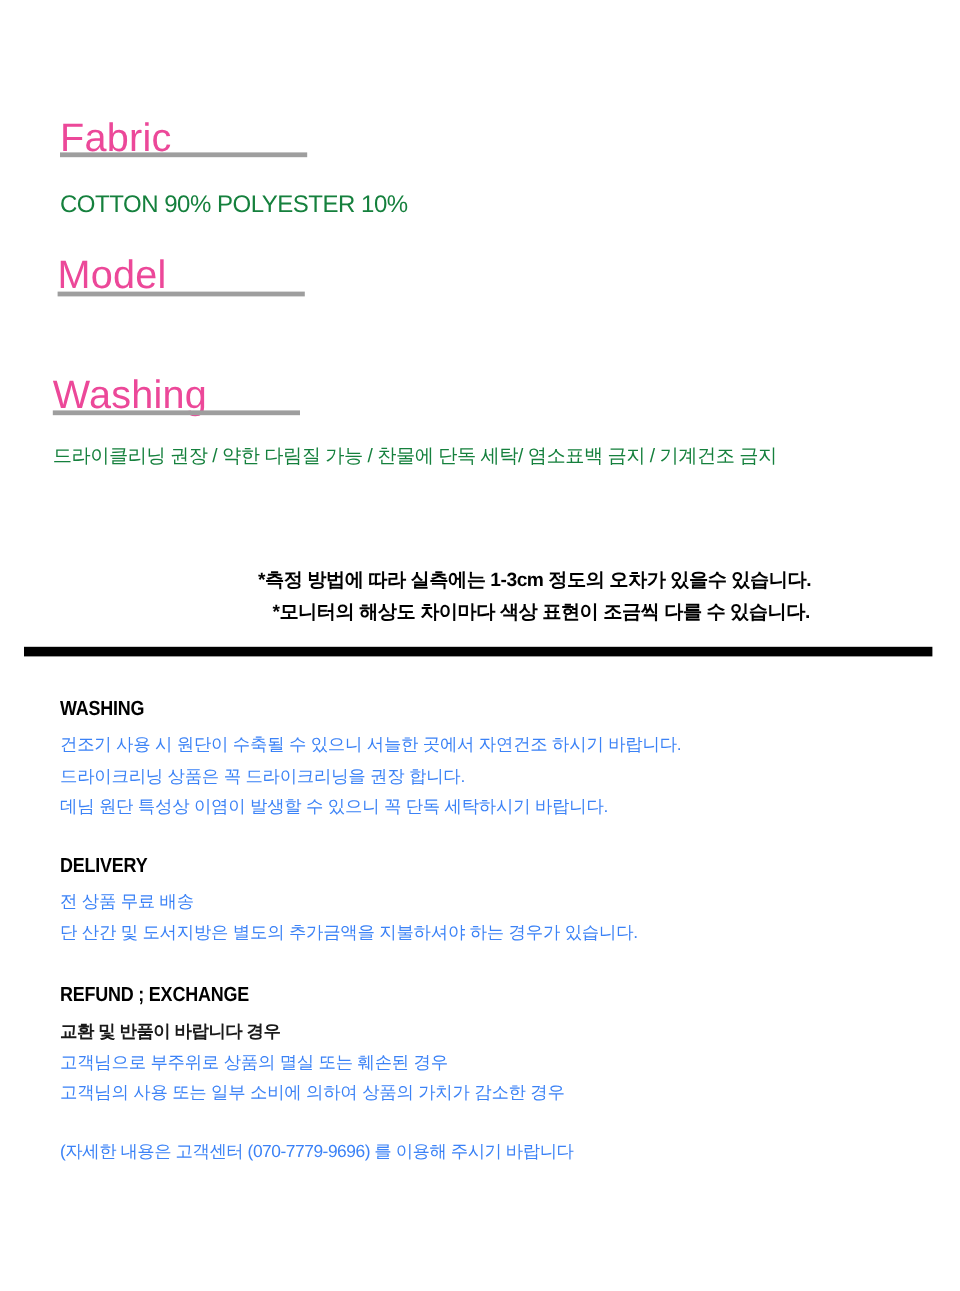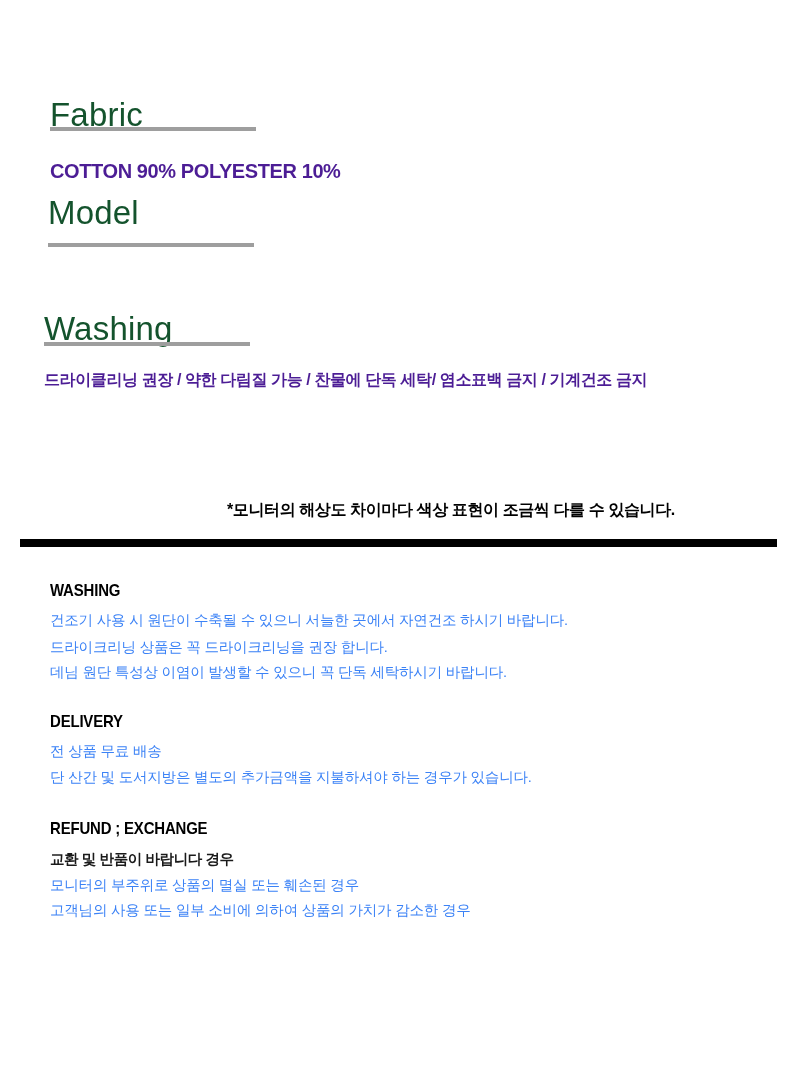--- a/index.html
+++ b/index.html
@@ -13,33 +13,33 @@
     position: relative;
     width: 800px;
     height: 1076px;
     background: #ffffff;
     overflow: hidden;
   }
   .abs { position: absolute; white-space: nowrap; }
   .h1 {
     font-size: 33px;
     line-height: 1;
-    color: #14532d;
+    color: #ec4899;
     letter-spacing: 0.2px;
   }
   .rule {
     position: absolute;
     width: 206px;
     height: 4px;
     background: #9e9e9e;
   }
   .spec-val {
-    font-weight: bold;
+    font-weight: normal;
     font-size: 20px;
-    color: #4c1d95;
+    color: #15803d;
     letter-spacing: -0.4px;
   }
   .note {
     font-weight: bold;
     font-size: 16px;
     color: #000000;
     letter-spacing: -0.4px;
   }
   .divider {
     position: absolute;
@@ -71,38 +71,40 @@
 </style>
 </head>
 <body>
 
 <div class="page">
 
   <div class="abs h1" style="left:50px; top:98px;">Fabric</div>
   <div class="rule" style="left:50px; top:127px;"></div>
   <div class="abs spec-val" style="left:50px; top:160px;">COTTON 90% POLYESTER 10%</div>
 
-  <div class="abs h1" style="left:48px; top:196px;">Model</div>
+  <div class="abs h1" style="left:48px; top:212px;">Model</div>
   <div class="rule" style="left:48px; top:243px;"></div>
 
   <div class="abs h1" style="left:44px; top:312px;">Washing</div>
   <div class="rule" style="left:44px; top:342px;"></div>
   <div class="abs spec-val" style="left:44px; top:370px; font-size:16px;">드라이클리닝 권장 / 약한 다림질 가능 / 찬물에 단독 세탁/ 염소표백 금지 / 기계건조 금지</div>
 
+  <div class="abs note" style="left:215px; top:473px;">*측정 방법에 따라 실측에는 1-3cm 정도의 오차가 있을수 있습니다.</div>
   <div class="abs note" style="left:227px; top:500px;">*모니터의 해상도 차이마다 색상 표현이 조금씩 다를 수 있습니다.</div>
 
   <div class="divider"></div>
 
   <div class="abs ptitle" style="left:50px; top:581px;">WASHING</div>
   <div class="abs pline" style="left:50px; top:611px;">건조기  사용 시 원단이 수축될 수 있으니 서늘한 곳에서 자연건조 하시기 바랍니다.</div>
   <div class="abs pline" style="left:50px; top:638px;">드라이크리닝 상품은 꼭 드라이크리닝을 권장 합니다.</div>
   <div class="abs pline" style="left:50px; top:663px;">데님 원단 특성상 이염이 발생할 수 있으니 꼭 단독 세탁하시기 바랍니다.</div>
 
   <div class="abs ptitle" style="left:50px; top:712px;">DELIVERY</div>
   <div class="abs pline" style="left:50px; top:742px;">전 상품 무료 배송</div>
   <div class="abs pline" style="left:50px; top:768px;">단 산간 및 도서지방은 별도의 추가금액을 지불하셔야 하는 경우가 있습니다.</div>
 
   <div class="abs ptitle" style="left:50px; top:819px;">REFUND ; EXCHANGE</div>
   <div class="abs psub" style="left:50px; top:850px;">교환 및 반품이 바랍니다 경우</div>
-  <div class="abs pline" style="left:50px; top:876px;">모니터의 부주위로 상품의 멸실 또는 훼손된 경우</div>
+  <div class="abs pline" style="left:50px; top:876px;">고객님으로 부주위로 상품의 멸실 또는 훼손된 경우</div>
   <div class="abs pline" style="left:50px; top:901px;">고객님의 사용 또는 일부 소비에  의하여 상품의 가치가 감소한 경우</div>
+  <div class="abs pline" style="left:50px; top:950px; letter-spacing:-0.4px;">(자세한 내용은 고객센터 (070-7779-9696) 를  이용해 주시기  바랍니다</div>
 
 </div>
 
 </body></html>

